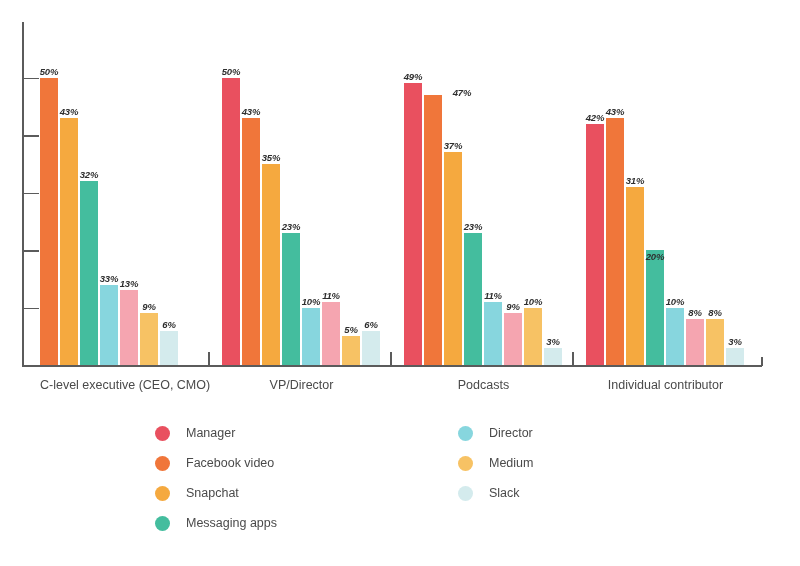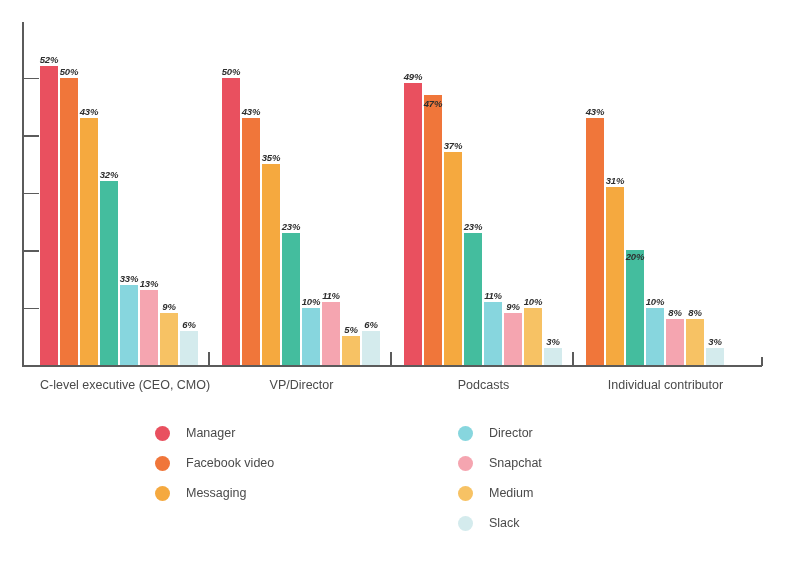--- a/index.html
+++ b/index.html
@@ -189,24 +189,20 @@
         <div class="x-sep-tick" style="left: 208px;"></div>
         <div class="x-sep-tick" style="left: 390px;"></div>
         <div class="x-sep-tick" style="left: 572px;"></div>
         <div class="axis-cap" style="left: 22px;"></div>
         <div class="axis-cap" style="left: 761px;"></div>
       </div>
     <div id="groups">
         <div class="group" style="left: 40px; width: 159px;">
           <div class="bars">
             <div class="bar-slot">
-              <div class="bar" title="YouTube" style="height: 299px; background: rgb(233, 80, 95);"></div>
-              <div class="bar-label" style="bottom: 299px;">52%</div>
-            </div>
-            <div class="bar-slot">
               <div class="bar" title="Facebook video" style="height: 287.5px; background: rgb(240, 118, 58);"></div>
               <div class="bar-label" style="bottom: 287.5px;">50%</div>
             </div>
             <div class="bar-slot">
               <div class="bar" title="Instagram" style="height: 247.25px; background: rgb(245, 169, 63);"></div>
               <div class="bar-label" style="bottom: 247.25px;">43%</div>
             </div>
             <div class="bar-slot">
               <div class="bar" title="Messaging apps" style="height: 184px; background: rgb(68, 189, 158);"></div>
               <div class="bar-label" style="bottom: 184px;">32%</div>
@@ -268,21 +264,21 @@
           <div class="group-label">VP/Director</div>
         </div>
         <div class="group" style="left: 404px; width: 159px;">
           <div class="bars">
             <div class="bar-slot">
               <div class="bar" title="YouTube" style="height: 281.75px; background: rgb(233, 80, 95);"></div>
               <div class="bar-label" style="bottom: 281.75px;">49%</div>
             </div>
             <div class="bar-slot">
               <div class="bar" title="Facebook video" style="height: 270.25px; background: rgb(240, 118, 58);"></div>
-              <div class="bar-label" style="bottom: 255px;">47%</div>
+              <div class="bar-label" style="bottom: 266px; margin-left: 29px;">47%</div>
             </div>
             <div class="bar-slot">
               <div class="bar" title="Instagram" style="height: 212.75px; background: rgb(245, 169, 63);"></div>
               <div class="bar-label" style="bottom: 212.75px;">37%</div>
             </div>
             <div class="bar-slot">
               <div class="bar" title="Messaging apps" style="height: 132.25px; background: rgb(68, 189, 158);"></div>
               <div class="bar-label" style="bottom: 132.25px;">23%</div>
             </div>
             <div class="bar-slot">
@@ -300,20 +296,24 @@
             <div class="bar-slot">
               <div class="bar" title="Slack" style="height: 17.25px; background: rgb(212, 235, 237);"></div>
               <div class="bar-label" style="bottom: 17.25px;">3%</div>
             </div>
           </div>
           <div class="group-label">Podcasts</div>
         </div>
         <div class="group" style="left: 586px; width: 159px;">
           <div class="bars">
             <div class="bar-slot">
+              <div class="bar" title="YouTube" style="height: 241.5px; background: rgb(233, 80, 95);"></div>
+              <div class="bar-label" style="bottom: 241.5px;">42%</div>
+            </div>
+            <div class="bar-slot">
               <div class="bar" title="Facebook video" style="height: 247.25px; background: rgb(240, 118, 58);"></div>
               <div class="bar-label" style="bottom: 247.25px;">43%</div>
             </div>
             <div class="bar-slot">
               <div class="bar" title="Instagram" style="height: 178.25px; background: rgb(245, 169, 63);"></div>
               <div class="bar-label" style="bottom: 178.25px;">31%</div>
             </div>
             <div class="bar-slot">
               <div class="bar" title="Messaging apps" style="height: 115px; background: rgb(68, 189, 158);"></div>
               <div class="bar-label" style="bottom: 102px;">20%</div>
@@ -345,33 +345,33 @@
         <div class="legend-item">
           <span class="legend-dot" style="background: rgb(233, 80, 95);"></span>
           <span class="legend-text">Manager</span>
         </div>
         <div class="legend-item">
           <span class="legend-dot" style="background: rgb(240, 118, 58);"></span>
           <span class="legend-text">Facebook video</span>
         </div>
         <div class="legend-item">
           <span class="legend-dot" style="background: rgb(245, 169, 63);"></span>
-          <span class="legend-text">Messaging</span>
+          <span class="legend-text">Snapchat</span>
+        </div>
+        <div class="legend-item">
+          <span class="legend-dot" style="background: rgb(68, 189, 158);"></span>
+          <span class="legend-text">Messaging apps</span>
         </div>
       </div>
     <div class="legend-col right" id="legend-right">
         <div class="legend-item">
           <span class="legend-dot" style="background: rgb(135, 214, 222);"></span>
           <span class="legend-text">Director</span>
         </div>
         <div class="legend-item">
-          <span class="legend-dot" style="background: rgb(245, 165, 176);"></span>
-          <span class="legend-text">Snapchat</span>
-        </div>
-        <div class="legend-item">
           <span class="legend-dot" style="background: rgb(247, 194, 100);"></span>
           <span class="legend-text">Medium</span>
         </div>
         <div class="legend-item">
           <span class="legend-dot" style="background: rgb(212, 235, 237);"></span>
           <span class="legend-text">Slack</span>
         </div>
       </div>
   </div>
 

